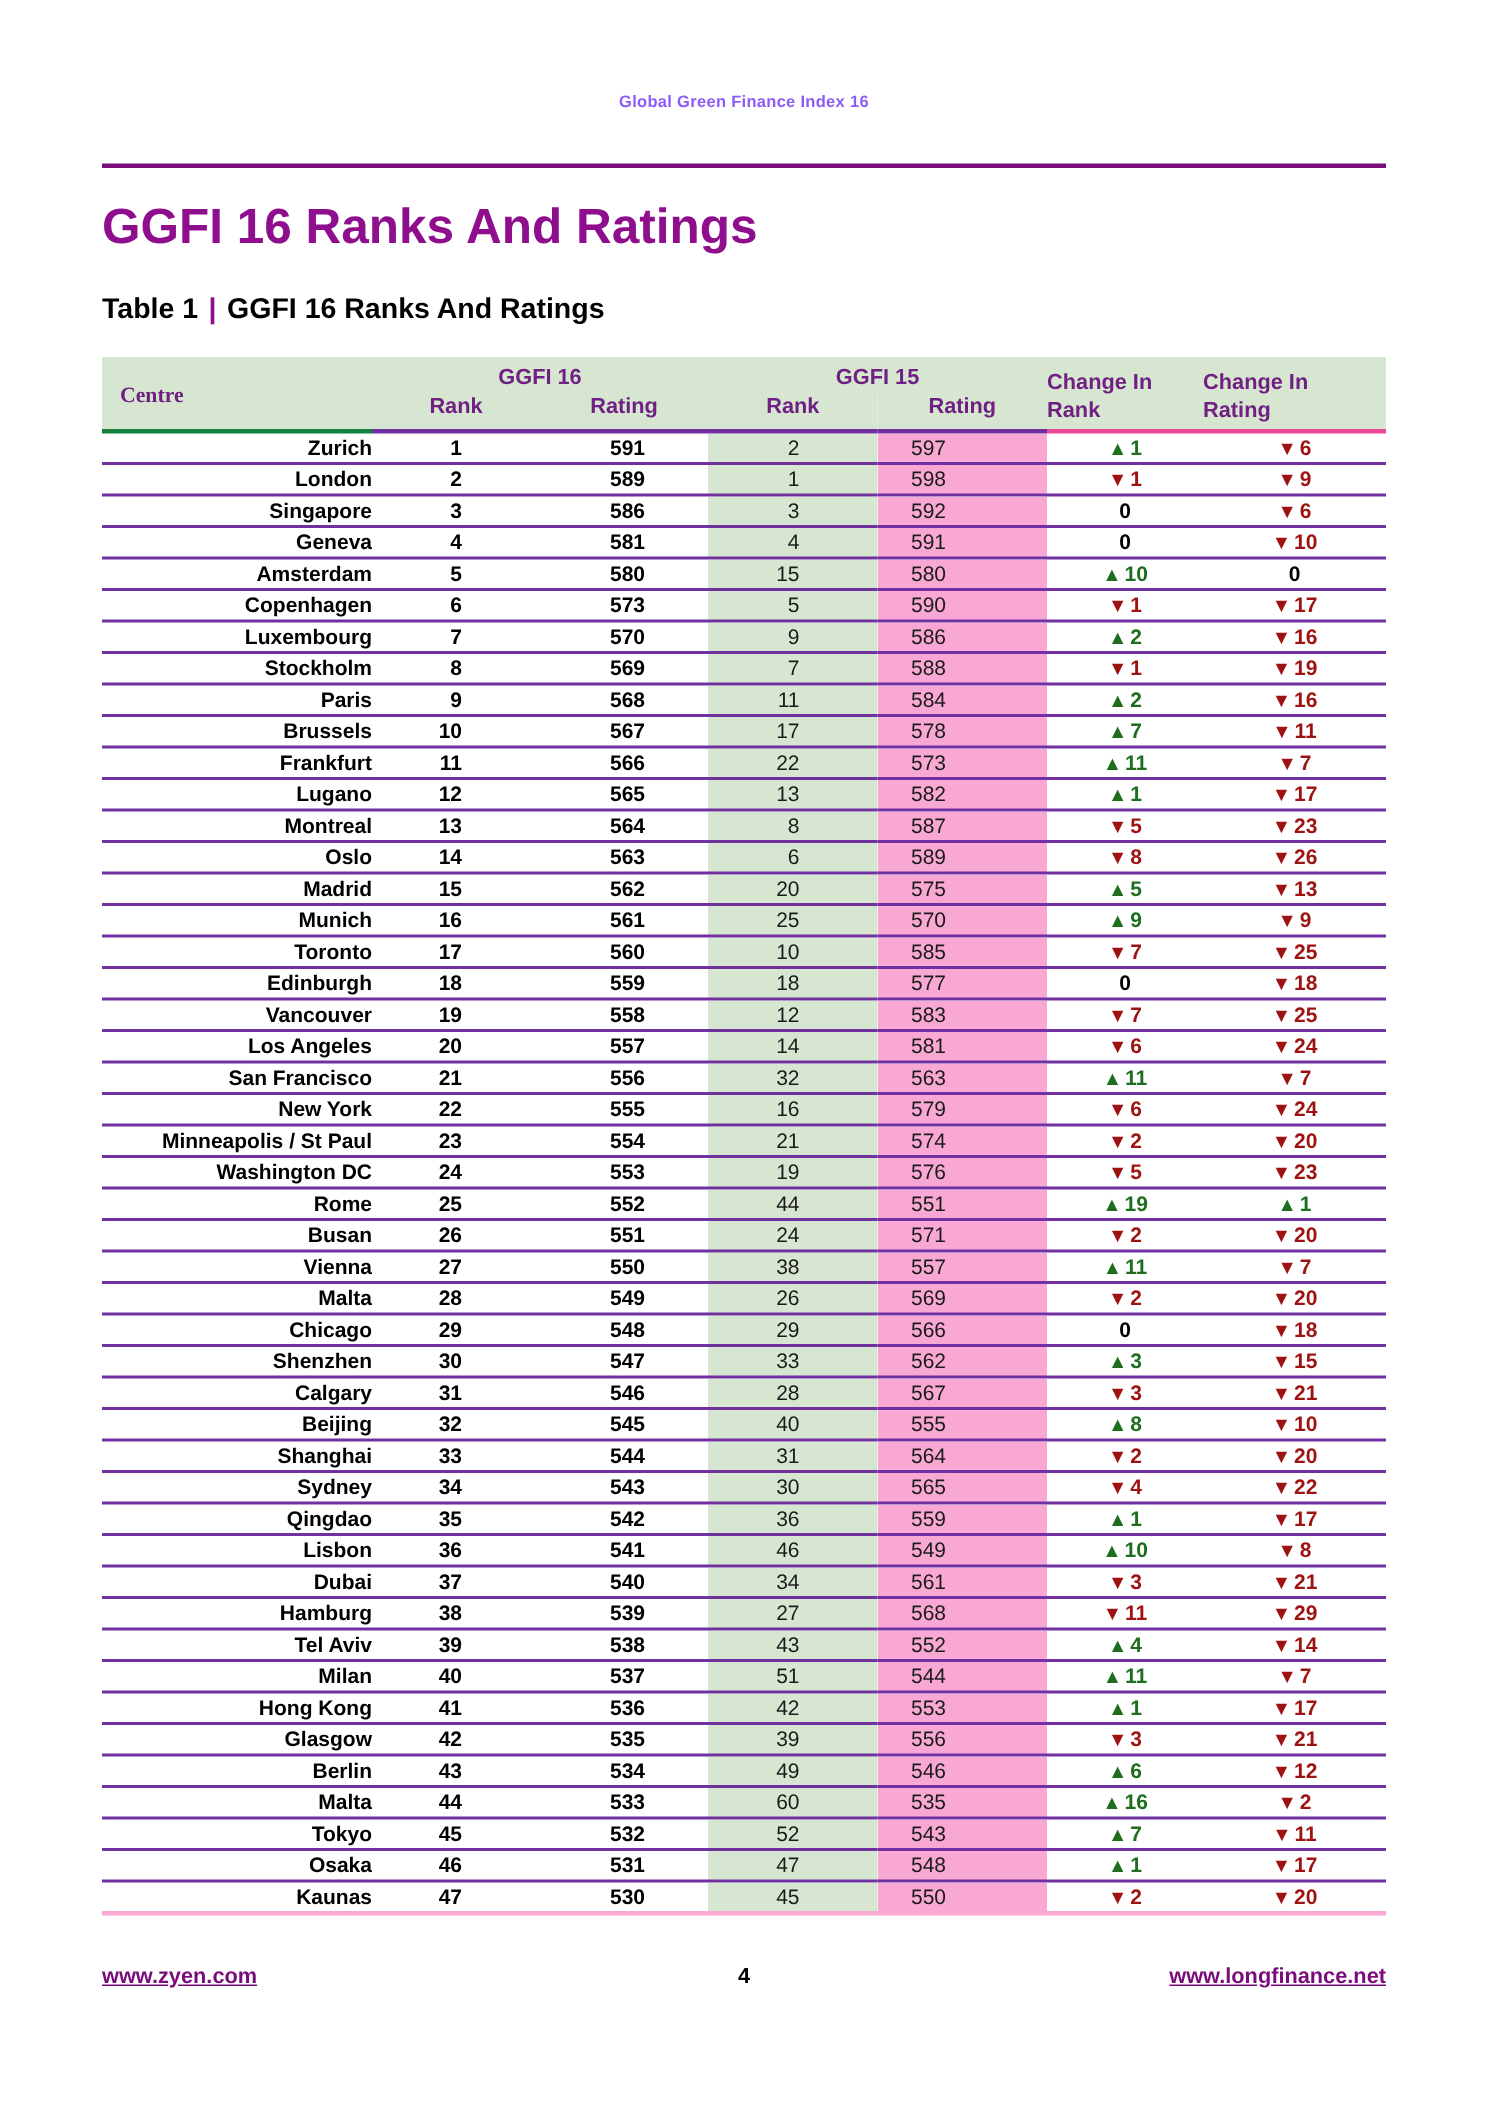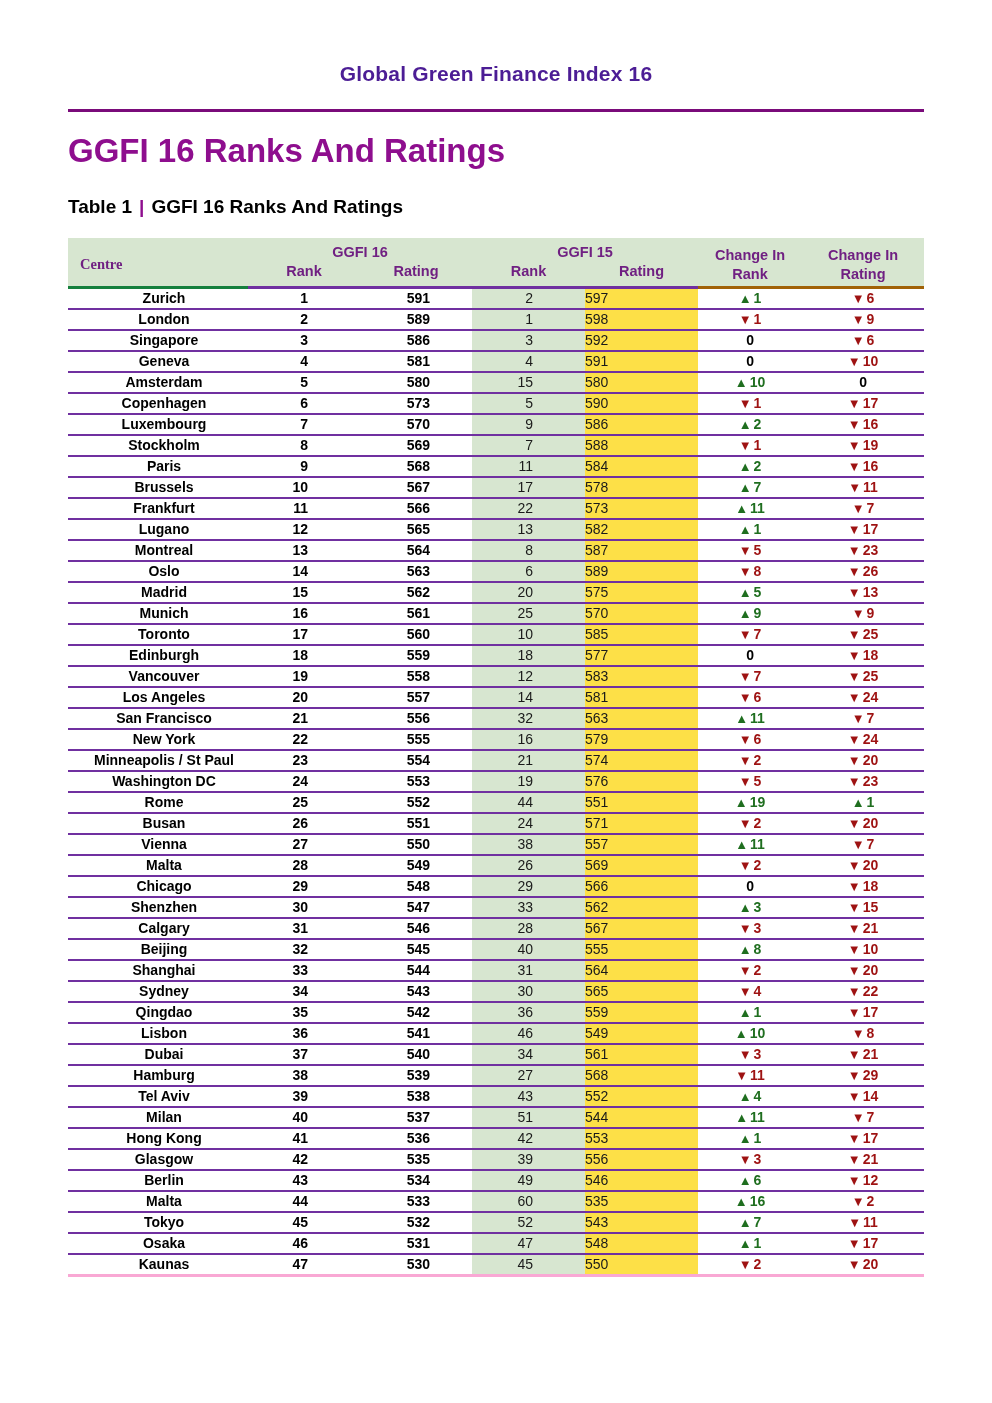--- a/index.html
+++ b/index.html
@@ -7,21 +7,21 @@
   body {
     font-family: "Liberation Sans", sans-serif;
     width: 992px; height: 1403px;
     position: relative;
     color: #000;
   }
   .page { position: absolute; inset: 0; width: 992px; height: 1403px; background: #fff; }
 
   .doc-header-title {
     position: absolute; top: 62px; left: 0; width: 100%;
-    text-align: center; font-size: 21px; font-weight: 700; color: #4c1d95;
+    text-align: center; font-size: 11px; font-weight: 700; color: #8b5cf6;
     letter-spacing: 0.2px;
   }
   .rule {
     position: absolute; top: 109px; left: 68px; width: 856px; height: 3px;
     background: #7a0b7a;
   }
   h1.page-title {
     position: absolute; top: 132px; left: 68px;
     font-size: 33px; font-weight: 700; color: #8e0e8e; letter-spacing: 0px;
   }
@@ -46,33 +46,33 @@
   thead th {
     background: #d7e6d0; color: #702082;
     font-size: 14.5px; font-weight: 700; line-height: 19px;
     vertical-align: middle;
   }
   thead tr.h1 th { padding-top: 5px; }
   thead tr.h2 th { padding-bottom: 5px; border-bottom: 3px solid #7030a0; }
   th.centre-h { text-align: left; padding-left: 12px; border-bottom: 3px solid #15803d; font-family: Liberation Serif, serif; }
   th.group-h { text-align: center; }
   th.sub-h { text-align: center; }
-  th.stack-h { text-align: center; border-bottom: 3px solid #a16207; }
+  th.stack-h { text-align: left; border-bottom: 3px solid #ec4899; }
   th.stack-h .l2 { display: block; }
 
   tbody td {
     height: 19px; line-height: 19px;
     font-size: 14px; border-bottom: 2px solid #7030a0;
     white-space: nowrap; overflow: hidden;
   }
-  td.centre    { font-weight: 700; text-align: center; padding-left: 12px; }
+  td.centre    { font-weight: 700; text-align: right; padding-left: 12px; }
   td.r16rank   { font-weight: 700; text-align: right; padding-right: 52px; }
   td.r16rating { font-weight: 700; text-align: right; padding-right: 42px; }
   td.r15rank   { font-weight: 400; text-align: right; padding-right: 52px; background: #d7e6d0; color: #1a1a1a; }
-  td.r15rating { font-weight: 400; text-align: left; padding-right: 45px; background: #fde047; color: #1a1a1a; }
+  td.r15rating { font-weight: 400; text-align: center; padding-right: 45px; background: #f9a8d4; color: #1a1a1a; }
   td.chgrank, td.chgrating { text-align: center; font-weight: 700; }
   td.up   { color: #1f6e1f; }
   td.down { color: #9e1212; }
   td.zero { color: #000; }
   .tri { font-size: 13px; margin-right: 2px; }
   tbody tr:last-child td { border-bottom: 3px solid #f9a8d4; }
 
   .footer {
     position: absolute; top: 1310px; left: 68px; width: 856px; height: 22px;
     font-size: 14.5px; font-weight: 700;
@@ -553,14 +553,19 @@
           <td class="r16rank">47</td>
           <td class="r16rating">530</td>
           <td class="r15rank">45</td>
           <td class="r15rating">550</td>
           <td class="chgrank down"><span class="tri">▼</span>2</td>
           <td class="chgrating down"><span class="tri">▼</span>20</td>
         </tr>
       </tbody>
   </table>
 
+  <div class="footer">
+    <a class="flink left">www.zyen.com</a>
+    <div class="pagenum">4</div>
+    <a class="flink right">www.longfinance.net</a>
+  </div>
 
 </div>
 
 </body></html>

